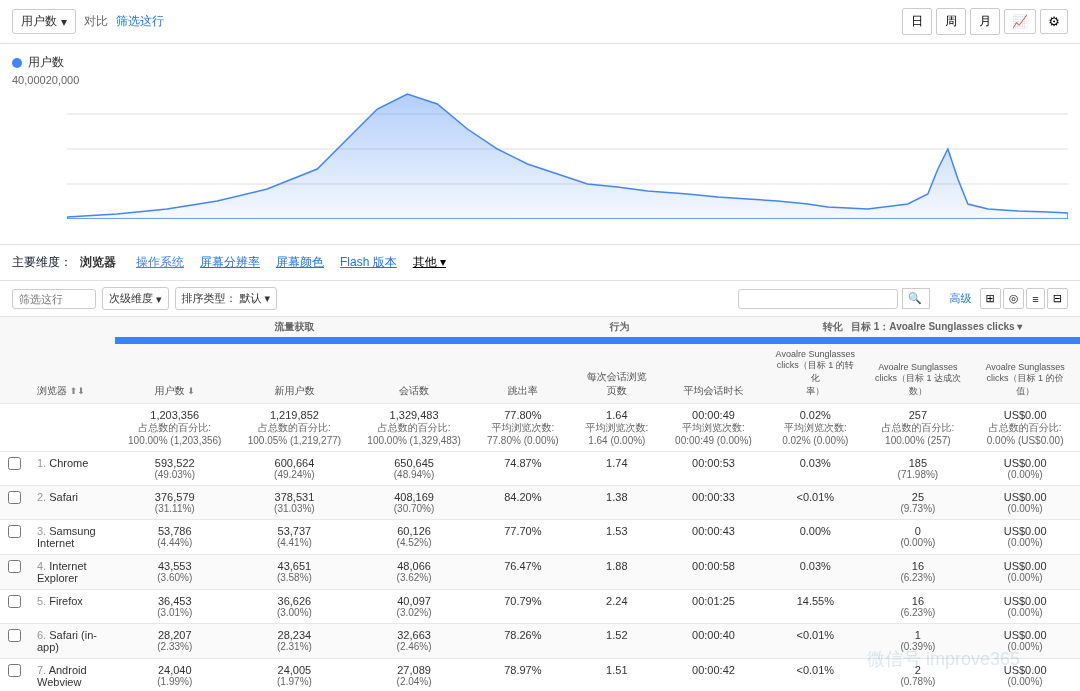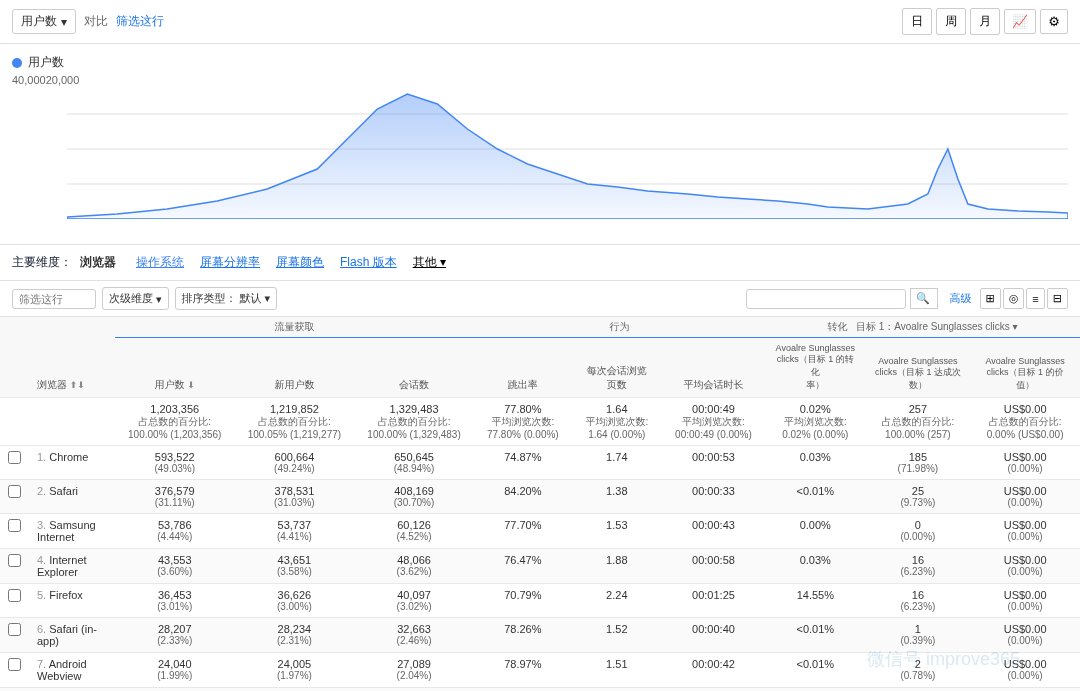--- a/index.html
+++ b/index.html
@@ -61,38 +61,38 @@
     .secondary-dim {
       display: flex; align-items: flex-end; gap: 3px; border: 1px solid #ccc; border-radius: 3px; padding: 3px 6px; font-size: 11px; cursor: pointer;
     }
     .sort-type {
       display: flex; align-items: center; gap: 3px; border: 1px solid #ccc; border-radius: 3px; padding: 3px 6px; font-size: 11px; cursor: pointer;
     }
     .filter-right { margin-left: auto; display: flex; align-items: center; gap: 4px; }
     .search-box {
       border: 1px solid #ccc; border-radius: 3px; padding: 3px 6px; font-size: 11px; width: 160px;
     }
-    .btn-adv { font-size: 11px; color: #1a73e8; cursor: pointer; margin-left: 8px; }
+    .btn-adv { font-size: 11px; color: #1a73e8; cursor: pointer; margin-left: 16px; }
     .view-icons { display: flex; gap: 2px; margin-left: 4px; }
     .view-icon { border: 1px solid #ccc; background: #fff; padding: 3px 5px; cursor: pointer; font-size: 11px; border-radius: 2px; }
 
     
     .table-container { overflow-x: auto; }
     table { width: 100%; border-collapse: collapse; font-size: 11px; }
     th, td { padding: 5px 8px; text-align: center; border-bottom: 1px solid #e8e8e8; }
     th { background: #f8f8f8; font-weight: normal; color: #555; font-size: 10px; vertical-align: bottom; }
     td { vertical-align: top; }
     .col-browser { text-align: left; }
     .num-primary { font-weight: normal; display: block; }
     .num-secondary { font-size: 10px; color: #666; display: block; }
     .total-row td { font-size: 11px; }
     .row-num { color: #999; }
     .checkbox-col { width: 20px; }
     input[type=checkbox] { cursor: pointer; }
-    .th-group-header { text-align: center; border-bottom: 1px solid #3b82f6; font-size: 10px; color: #666; font-weight: normal; padding: 3px 0; }
+    .th-group-header { text-align: center; border-bottom: 7px solid #3b82f6; font-size: 10px; color: #666; font-weight: bold; padding: 3px 0; }
     .sort-arrow { font-size: 9px; color: #888; }
     .th-sortable { cursor: pointer; }
     .watermark {
       position: fixed; bottom: 20px; right: 60px; opacity: 0.15; font-size: 18px; color: #0369a1;
       pointer-events: none;
     }
   </style>
 </head>
 <body>
 

